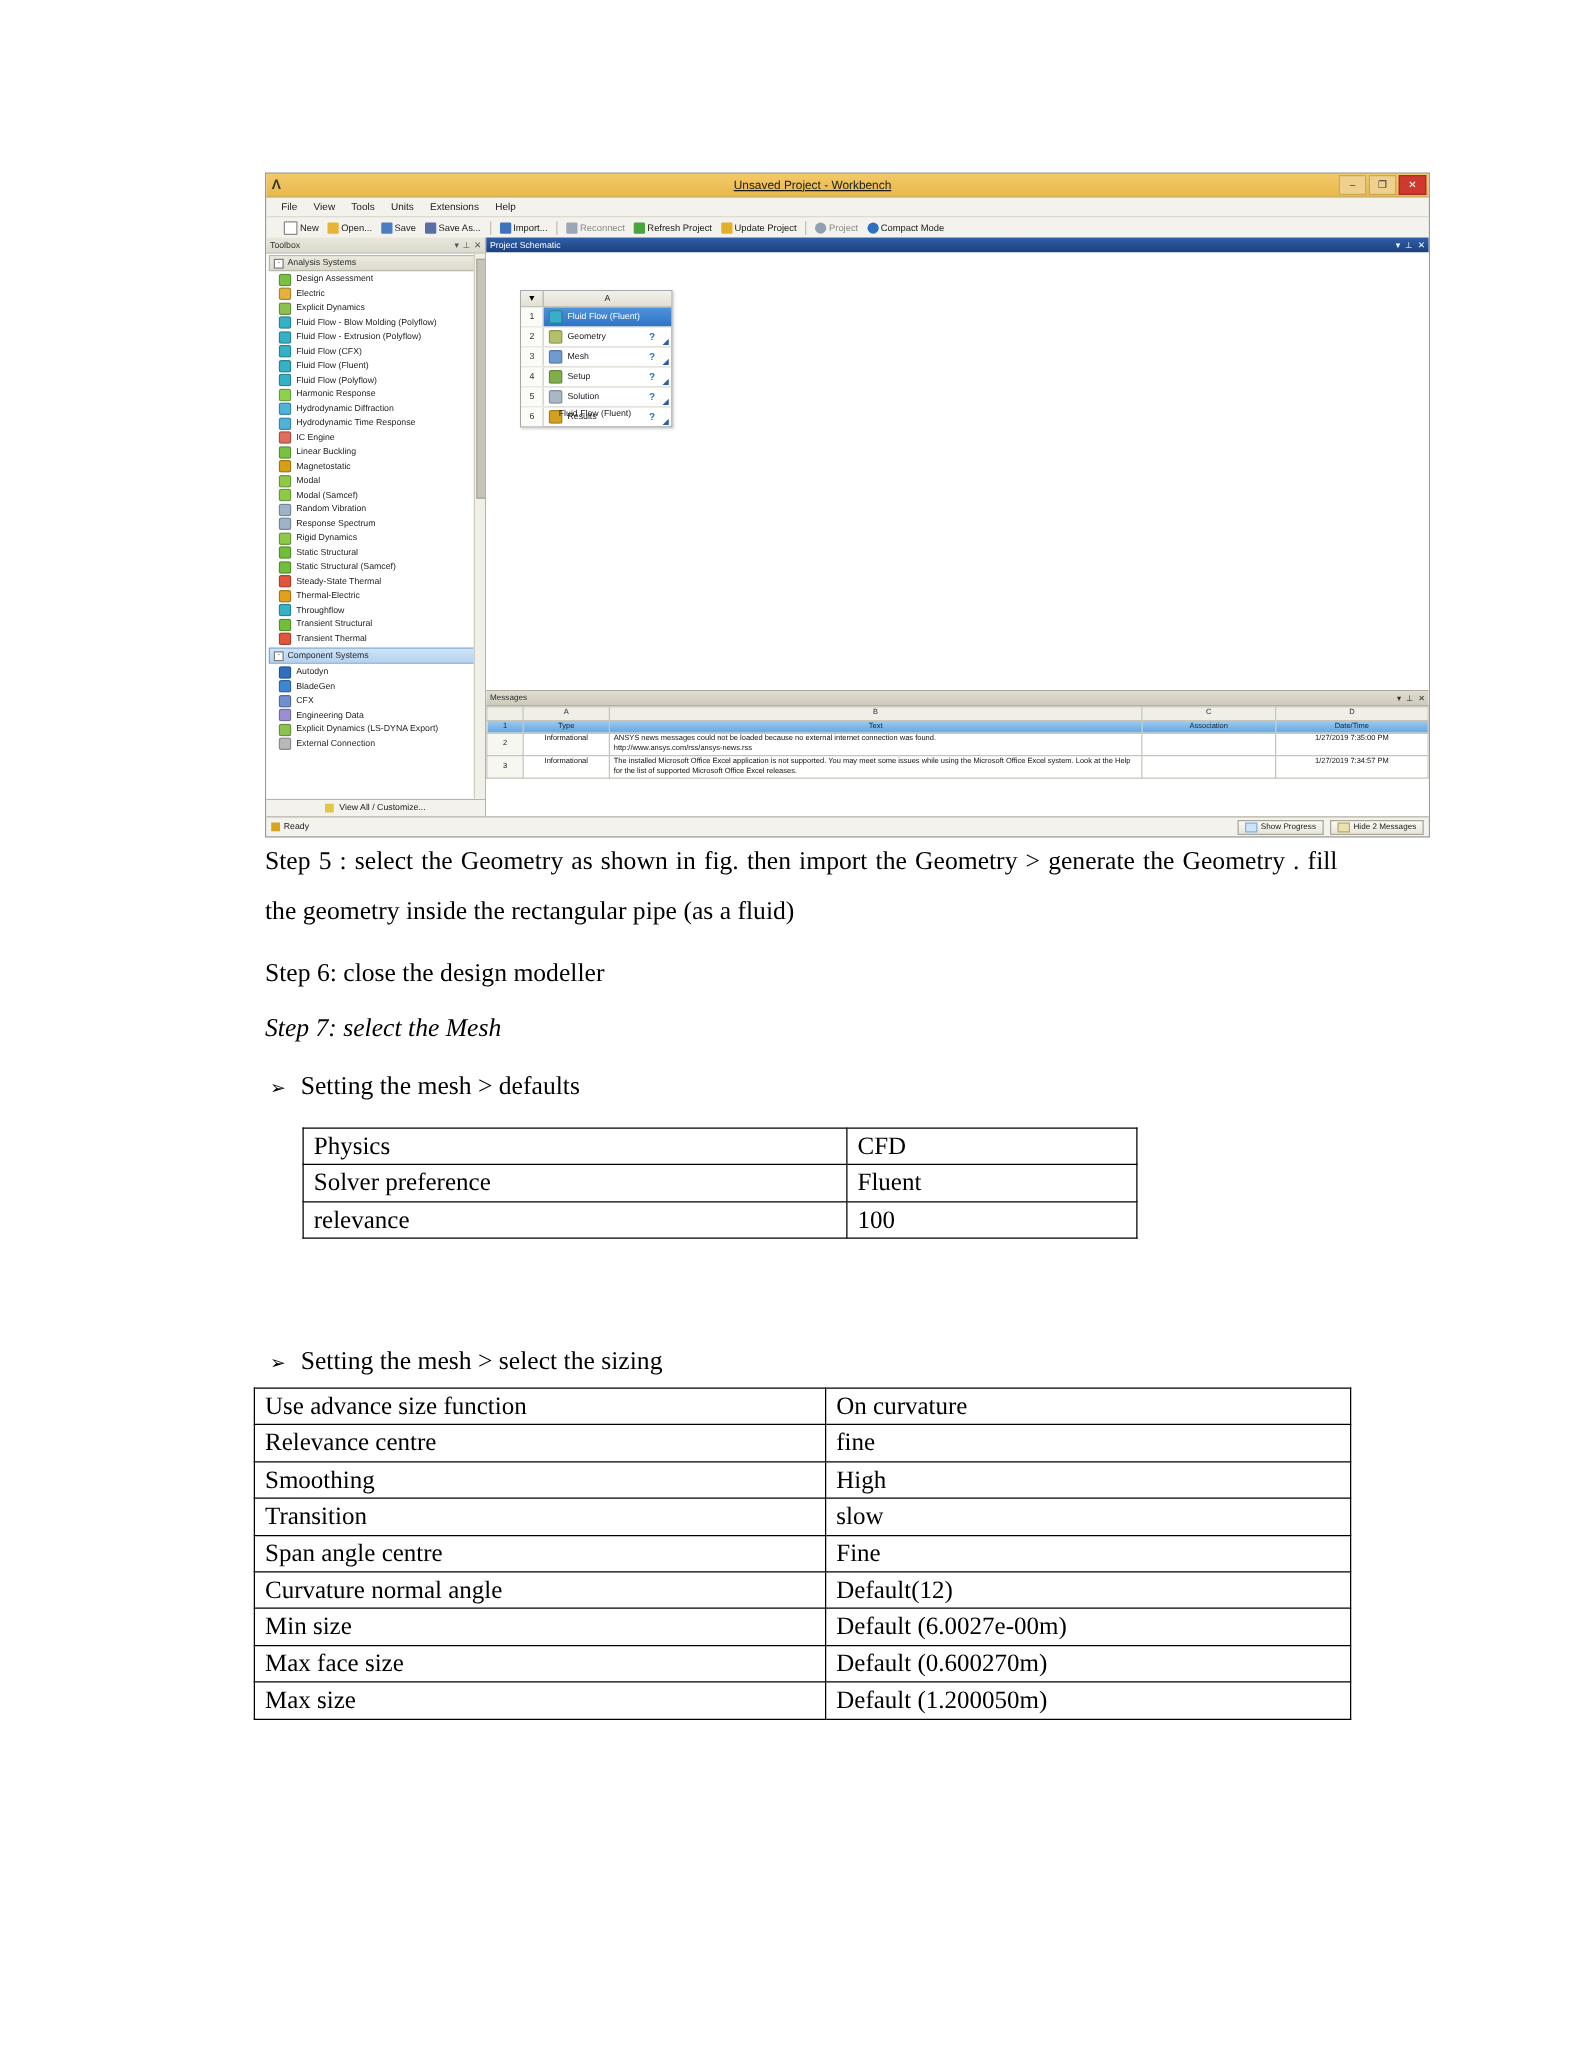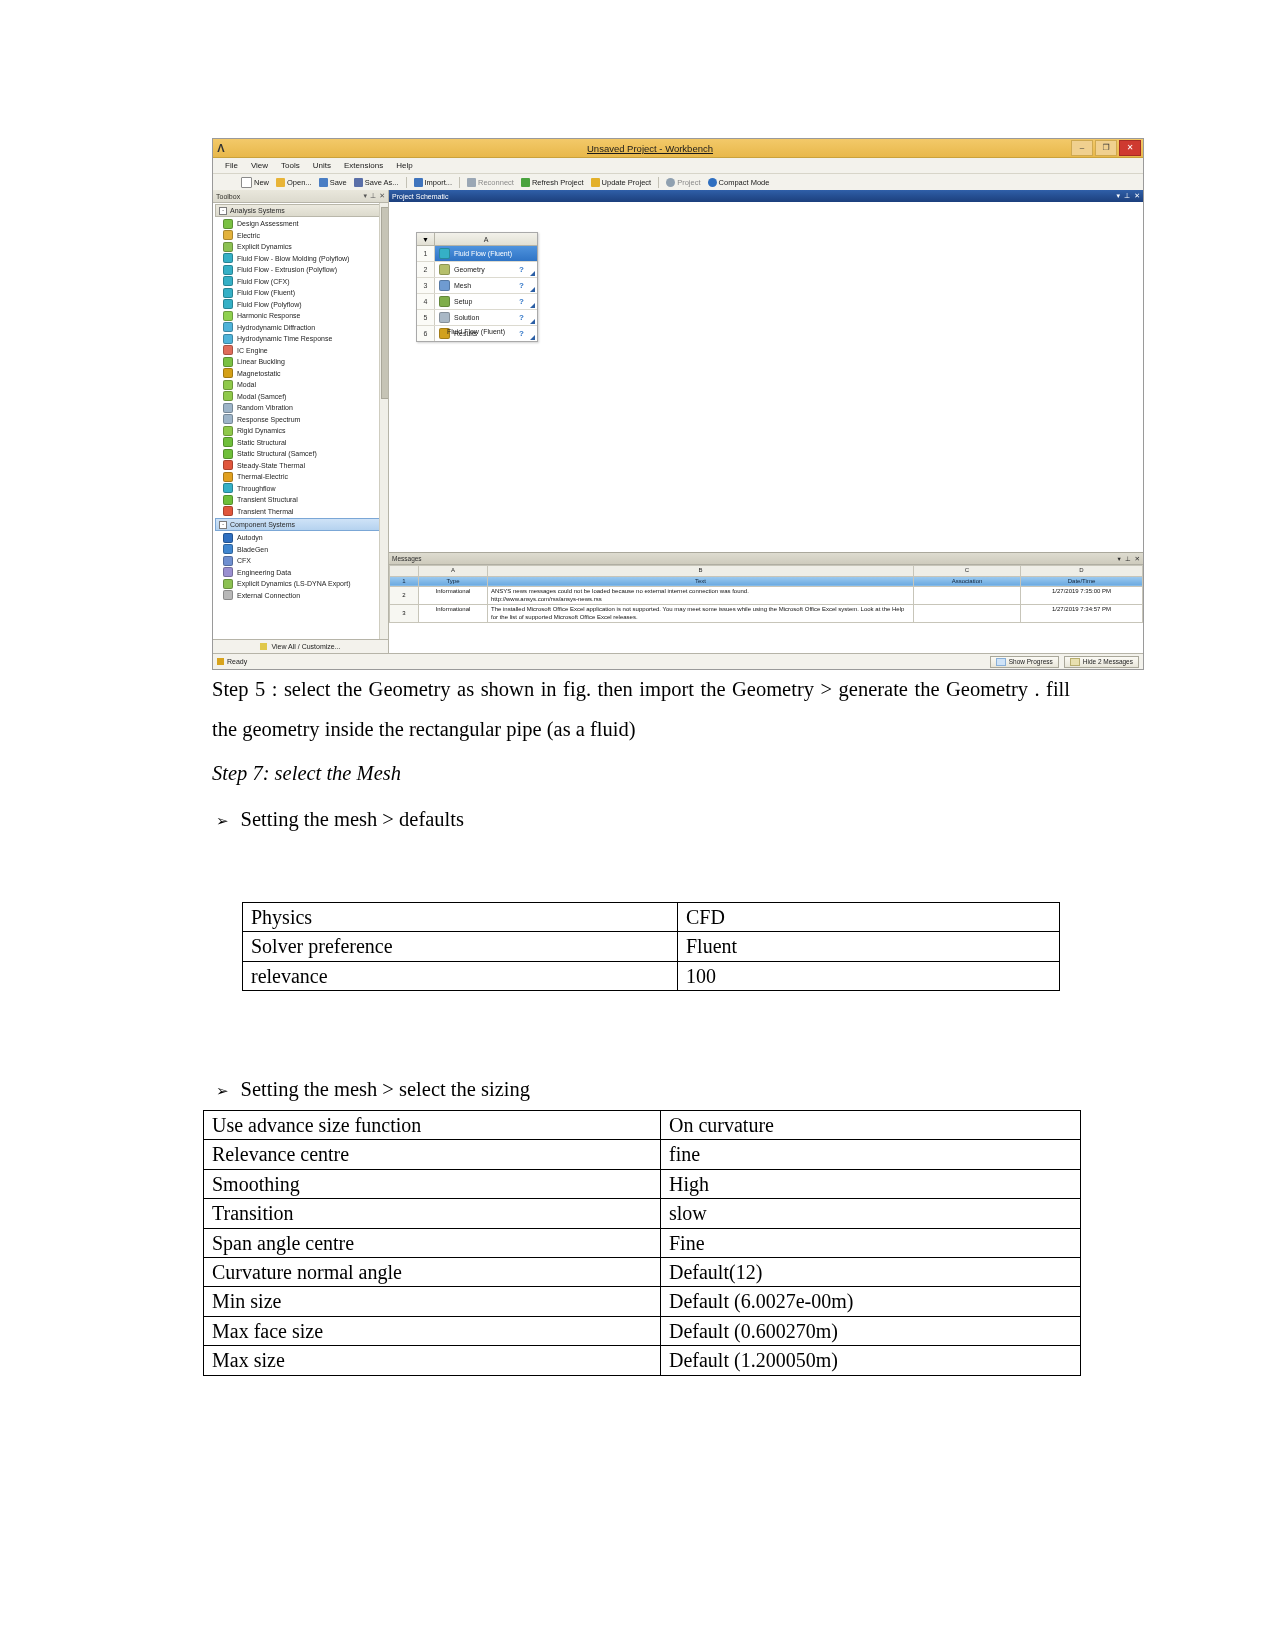--- a/index.html
+++ b/index.html
@@ -18,21 +18,21 @@
   .tb-title{flex:1;text-align:center;font-size:9.5px;color:#1b1b1b;text-decoration:underline;}
   .tb-btns{display:flex;gap:2px;padding-right:2px;}
   .tb-btn{width:20px;height:14px;font-size:8px;line-height:14px;text-align:center;color:#333;
           background:#f0d08f;border:1px solid #cfa94f;}
   .tb-btn.close{background:#cf3a30;color:#fff;border-color:#a62b23;}
 
   .menubar{height:15px;background:#f3f2ec;border-bottom:1px solid #d7d5c9;display:flex;align-items:center;
            padding-left:12px;gap:13px;font-size:8px;color:#1a1a1a;}
 
   .toolbar{height:17px;background:#f3f2ec;border-bottom:1px solid #b9b7ab;display:flex;align-items:center;
-           padding-left:25px;gap:1px;font-size:7.5px;color:#1a1a1a;}
+           padding-left:11px;gap:1px;font-size:7.5px;color:#1a1a1a;}
   .tbi{display:flex;align-items:center;gap:2px;padding:1px 3px;white-space:nowrap;}
   .tbi .ic{width:9px;height:9px;display:inline-block;border-radius:1px;}
   .sep{width:1px;height:11px;background:#c3c1b5;margin:0 3px;}
 
   .body-area{position:absolute;left:0;top:51px;right:0;bottom:16px;display:flex;}
 
   
   .toolbox{width:175px;background:#f3f2ec;border-right:1px solid #b6b4a8;display:flex;flex-direction:column;}
   .panel-hdr{height:12px;background:linear-gradient(#e9e7dc,#dcdace);border-bottom:1px solid #b6b4a8;
              display:flex;align-items:center;padding:0 3px;font-size:7px;color:#33312b;}
@@ -97,21 +97,21 @@
   
   .doc{position:absolute;left:0;right:0;top:670px;}
   .para{font-size:20.5px;line-height:1.95;color:#000;margin:0;}
   .p-just{text-align:justify;}
   .bullet{display:flex;align-items:baseline;gap:12px;margin-left:18px;}
   .bullet .arw{font-size:15px;}
 
   table.dt{border-collapse:collapse;width:100%;font-size:20px;}
   table.dt td{border:1px solid #000;padding:1px 8px;line-height:1.32;}
 
-  .tbl1{position:absolute;left:242px;top:232px;width:818px;}
+  .tbl1{position:absolute;left:242px;top:232px;width:668px;}
   .tbl1 td.k{width:418px;}
   .tbl2{position:absolute;left:203px;top:440px;width:878px;}
   .tbl2 td.k{width:440px;}
 </style>
 </head>
 <body>
 
 <div class="page">
 
   <div class="shot">
@@ -468,20 +468,21 @@
         <span style="display:inline-block;width:8px;height:6px;background:#e8e0b0;border:1px solid #b8ae70;"></span>
         <span>Hide 2 Messages</span>
       </span>
     </div>
   </div>
 
   <div class="doc">
 
     <p class="para p-just" style="margin:0 205px 0 212px;">Step 5 : select the Geometry as shown in fig. then import the Geometry &gt; generate the Geometry . fill the geometry inside the rectangular pipe (as a fluid)</p>
 
+    <p class="para" style="margin:10px 0 0 212px;">Step 6: close the design modeller</p>
     <p class="para" style="margin:4px 0 0 212px;font-style:italic;">Step 7: select the Mesh</p>
 
     <div class="bullet" style="margin-top:6px;margin-left:216px;">
       <span class="arw">➢</span>
       <span class="para">Setting the mesh &gt; defaults</span>
     </div>
 
     <div class="tbl1">
       <table class="dt">
         <tbody id="t1-body">

